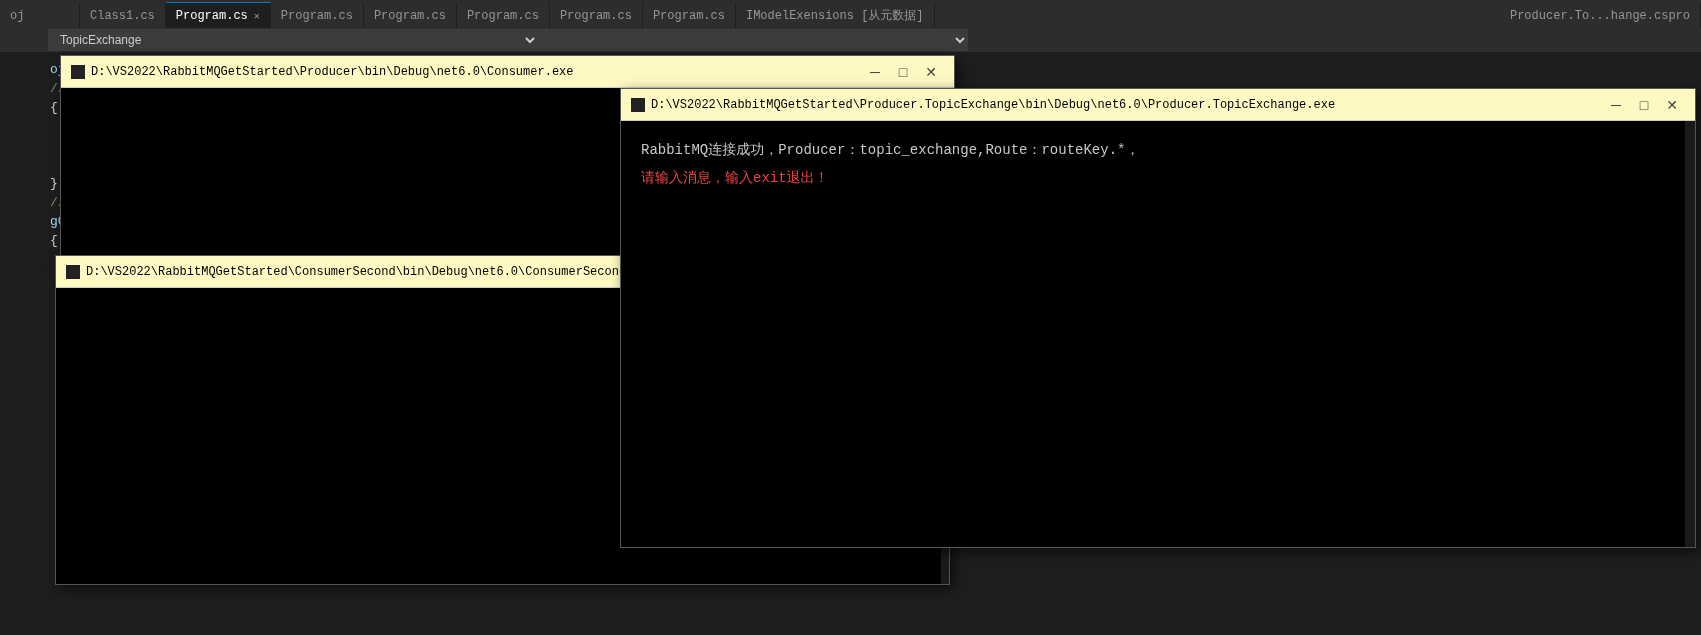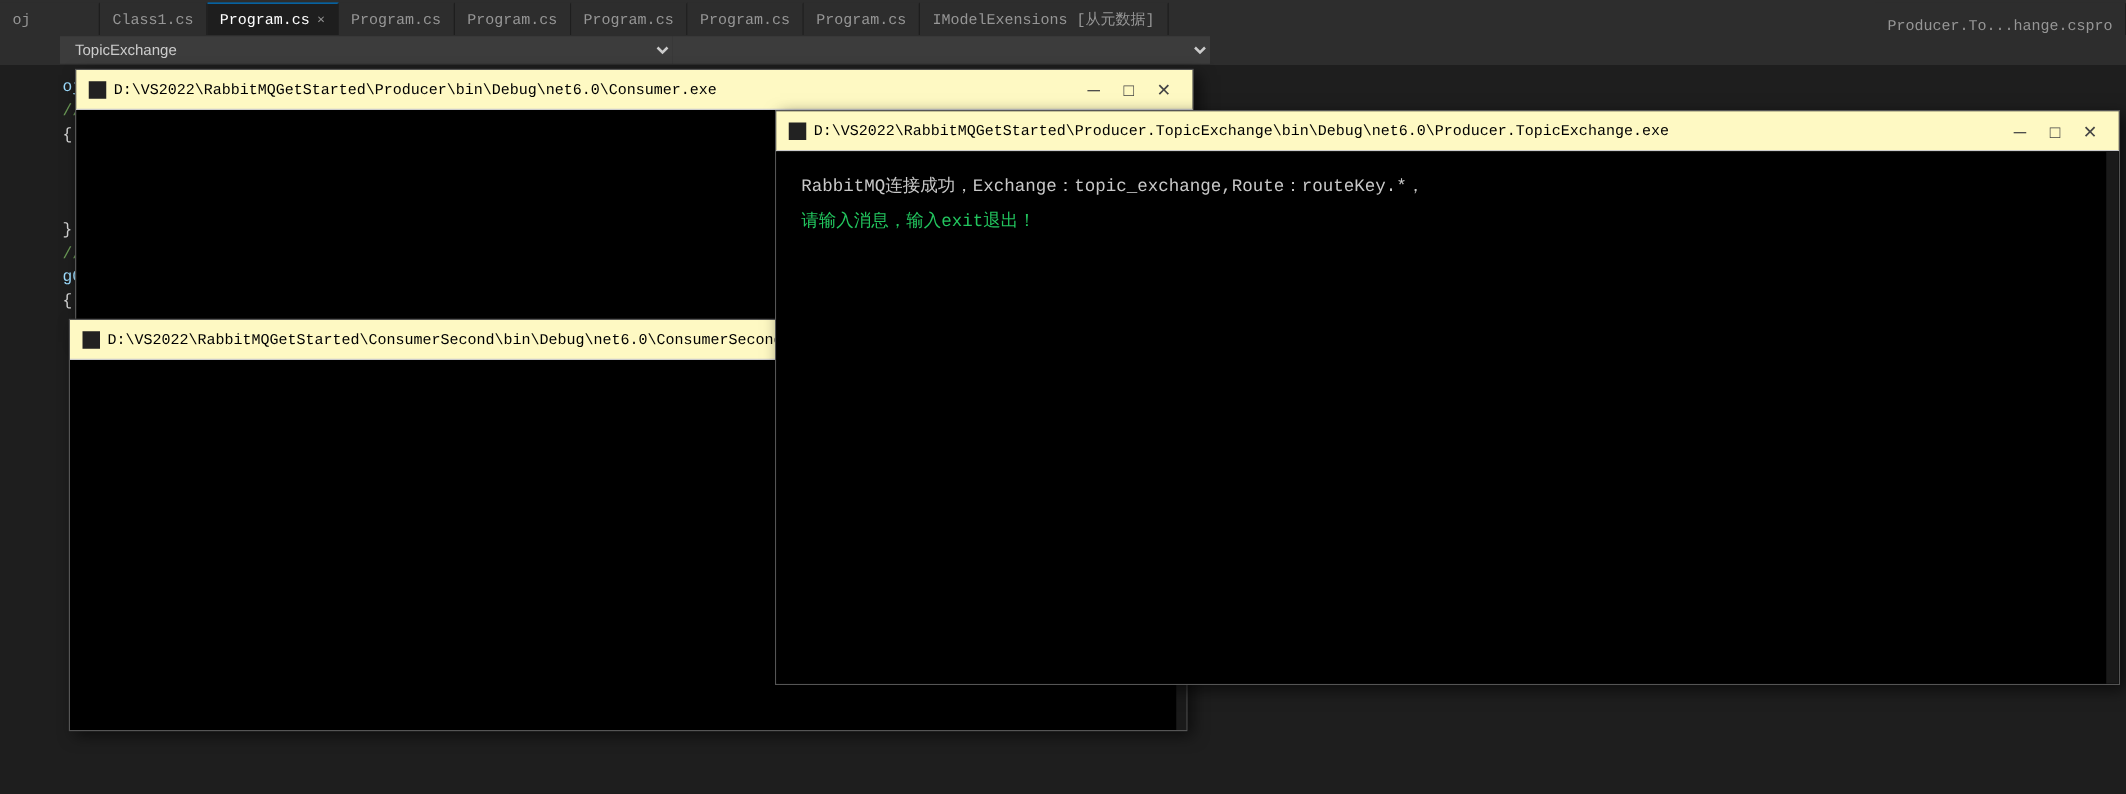--- a/index.html
+++ b/index.html
@@ -207,21 +207,21 @@
   </div>
   <div class="tab">
     <span>Program.cs</span>
   </div>
   <div class="tab">
     <span>Program.cs</span>
   </div>
   <div class="tab">
     <span>IModelExensions [从元数据]</span>
   </div>
-  <div class="tab" style="margin-left:auto;align-items:flex-end;">
+  <div class="tab" style="margin-left:auto;">
     <span>Producer.To...hange.cspro</span>
   </div>
 </div>
 
 <div class="dropdown-bar">
   <select class="dropdown-select dropdown-select-wide">
     <option>TopicExchange</option>
   </select>
   <select class="dropdown-select dropdown-select-wide2">
     <option></option>
@@ -277,17 +277,17 @@
   <div class="console-titlebar">
     <div class="icon" style="background:#222; width:14px; height:14px; margin-right:6px;"></div>
     <span class="title-text">D:\VS2022\RabbitMQGetStarted\Producer.TopicExchange\bin\Debug\net6.0\Producer.TopicExchange.exe</span>
     <div class="window-controls">
       <button class="win-btn">─</button>
       <button class="win-btn">□</button>
       <button class="win-btn close">✕</button>
     </div>
   </div>
   <div class="console-body" style="padding: 18px 20px;">
-    <div style="color:#c8c8c8; margin-bottom:6px;">RabbitMQ连接成功，Exchange：topic_exchange,Route：routeKey.*，</div>
-    <div style="color:#22c55e;">请输入消息，输入exit退出！</div>
+    <div style="color:#c8c8c8; margin-bottom:6px;">RabbitMQ连接成功，Producer：topic_exchange,Route：routeKey.*，</div>
+    <div style="color:#ef4444;">请输入消息，输入exit退出！</div>
   </div>
   <div style="position:absolute; right:0; top:32px; bottom:0; width:10px; background:#1a1a1a;"></div>
 </div>
 
 </body></html>

